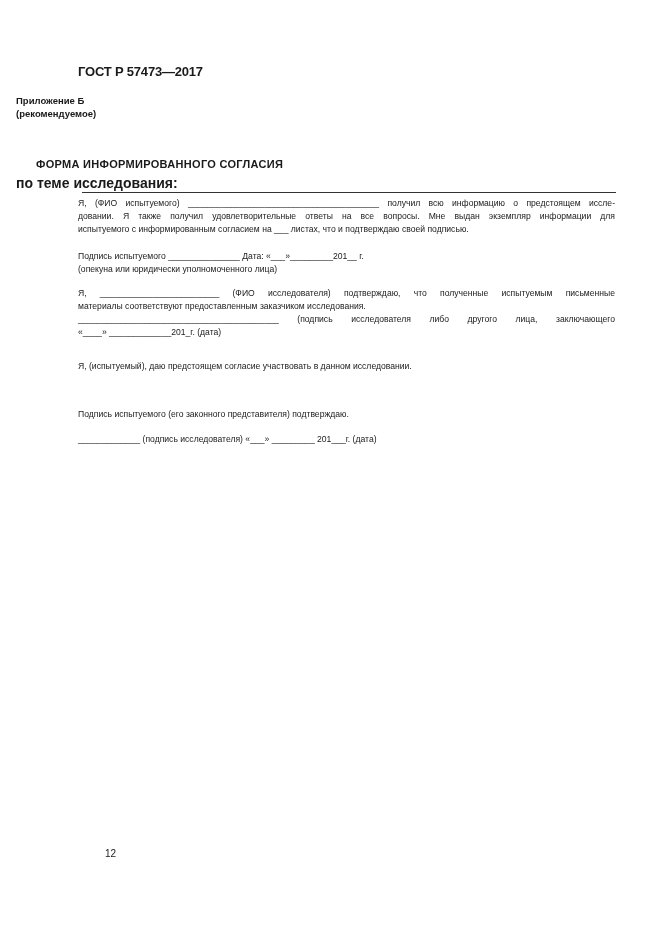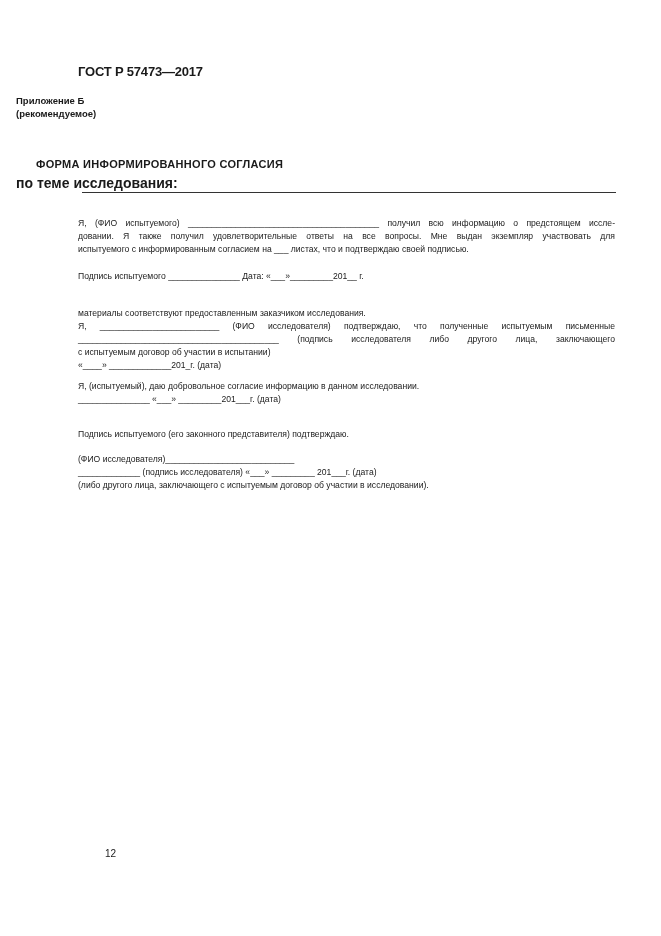--- a/index.html
+++ b/index.html
@@ -8,64 +8,61 @@
       font-family: "Liberation Sans", sans-serif; color: #1a1a1a;
     }
     .abs { position: absolute; white-space: nowrap; }
     .std { left: 78px; top: 64px; font-size: 13px; font-weight: bold; letter-spacing: -0.2px; }
     .center { left: 16px; width: 661px; text-align: left; }
     .app-title { top: 95px; font-size: 9.5px; font-weight: bold; }
     .app-sub { top: 108px; font-size: 9.5px; font-weight: bold; }
     .form-title { top: 158px; font-size: 11px; font-weight: bold; letter-spacing: 0.3px; margin-left: 20px; }
     .form-sub { top: 175px; font-size: 14px; font-weight: bold; }
     .topic-line { left: 82px; top: 192px; width: 534px; border-bottom: 1px solid #333; height: 0; }
-    .para { position: absolute; left: 78px; width: 537px; font-size: 8.6px; line-height: 13px; text-align: justify; margin-top: 20px; }
+    .para { position: absolute; left: 78px; width: 537px; font-size: 8.6px; line-height: 13px; text-align: justify; }
     .line { display: block; white-space: nowrap; }
     .line.just { text-align: justify; text-align-last: justify; }
     .page-num { left: 78px; top: 848px; font-size: 10px; margin-left: 27px; }
   </style>
 </head>
 <body>
 
 <div class="abs std">ГОСТ Р 57473—2017</div>
 
 <div class="abs center app-title">Приложение Б</div>
 <div class="abs center app-sub">(рекомендуемое)</div>
 
 <div class="abs center form-title">ФОРМА ИНФОРМИРОВАННОГО СОГЛАСИЯ</div>
 <div class="abs center form-sub">по теме исследования:</div>
 
 <div class="abs topic-line"></div>
 
 <div class="para" style="top:197px;">
   <span class="line just">Я, (ФИО испытуемого) ________________________________________ получил всю информацию о предстоящем иссле-</span>
-  <span class="line just">довании. Я также получил удовлетворительные ответы на все вопросы. Мне выдан экземпляр участвовать для</span>
+  <span class="line just">довании. Я также получил удовлетворительные ответы на все вопросы. Мне выдан экземпляр информации для</span>
   <span class="line">испытуемого с информированным согласием на ___ листах, что и подтверждаю своей подписью.</span>
 </div>
 
 <div class="para" style="top:250px;">
   <span class="line">Подпись испытуемого _______________ Дата: «___»_________201__ г.</span>
+  <span class="line">(опекуна или юридически уполномоченного лица)</span>
 </div>
 
 <div class="para" style="top:287px;">
+  <span class="line just">Я, _________________________ (ФИО исследователя) подтверждаю, что полученные испытуемым письменные</span>
   <span class="line">материалы соответствуют предоставленным заказчиком исследования.</span>
-  <span class="line just">Я, _________________________ (ФИО исследователя) подтверждаю, что полученные испытуемым письменные</span>
   <span class="line just">__________________________________________ (подпись исследователя либо другого лица, заключающего</span>
-  <span class="line">с испытуемым договор об участии в испытании)</span>
   <span class="line">«____» _____________201_г. (дата)</span>
 </div>
 
 <div class="para" style="top:360px;">
-  <span class="line">Я, (испытуемый), даю добровольное согласие информацию в данном исследовании.</span>
-  <span class="line">_______________ «___» _________201___г. (дата)</span>
+  <span class="line">Я, (испытуемый), даю предстоящем согласие участвовать в данном исследовании.</span>
 </div>
 
 <div class="para" style="top:408px;">
   <span class="line">Подпись испытуемого (его законного представителя) подтверждаю.</span>
 </div>
 
 <div class="para" style="top:433px;">
-  <span class="line">(ФИО исследователя)___________________________</span>
   <span class="line">_____________ (подпись исследователя) «___» _________ 201___г. (дата)</span>
-  <span class="line">(либо другого лица, заключающего с испытуемым договор об участии в исследовании).</span>
 </div>
 
 <div class="abs page-num">12</div>
 
 </body></html>

